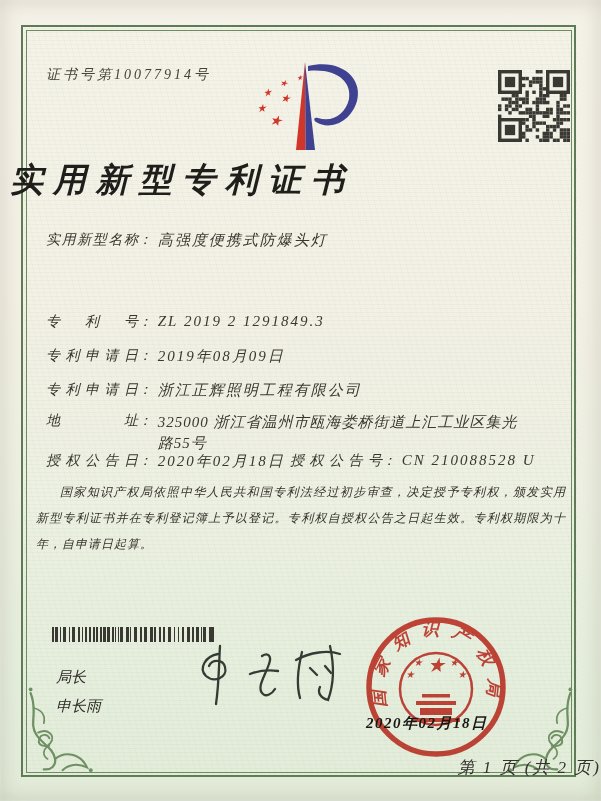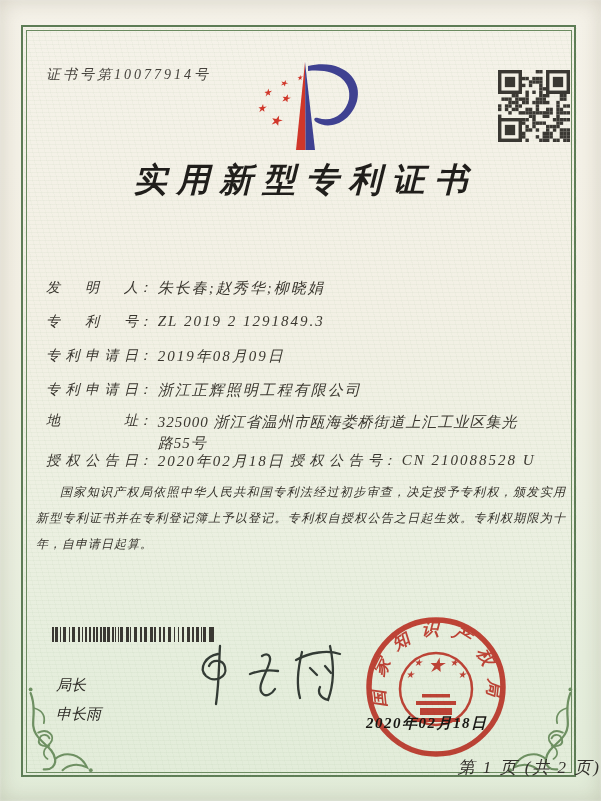--- a/index.html
+++ b/index.html
@@ -11,36 +11,36 @@
   }
   .guilloche{position:absolute;left:24px;top:28px;right:24px;bottom:24px;pointer-events:none;
     background:
       repeating-linear-gradient(0deg, rgba(140,175,130,.07) 0 1px, transparent 1px 4px),
       repeating-linear-gradient(78deg, rgba(140,175,130,.05) 0 1px, transparent 1px 6px);}
   .frame{position:absolute;left:21px;top:25px;width:551px;height:748px;border:2.5px solid #5d7c55;}
   .frame-inner{position:absolute;left:2.5px;top:2.5px;right:2.5px;bottom:2.5px;border:1px solid #6b8a60;}
   .certno{position:absolute;left:46px;top:66px;font-size:14px;letter-spacing:3px;color:#45423c;}
   .logo{position:absolute;left:245px;top:54px;}
   .qr{position:absolute;left:498px;top:70px;}
-  .title{position:absolute;left:0;top:158px;width:100%;text-align:center;font-size:33px;
+  .title{position:absolute;left:0;top:158px;width:100%;font-size:33px;
     font-weight:700;letter-spacing:10px;text-indent:10px;color:#201e1b;}
   .row{position:absolute;left:46px;width:520px;font-size:15px;color:#3a372f;}
   .flabel{display:inline-block;width:92px;font-size:14px;text-align:justify;text-align-last:justify;vertical-align:top;color:#38352e;}
   .colon{display:inline-block;vertical-align:top;margin:0 2px 0 0;font-size:14px;}
   .fvalue{letter-spacing:2px;vertical-align:top;}
   .fvalue.addr{display:inline-block;width:368px;letter-spacing:1px;line-height:21px;}
   .pair2{position:absolute;left:244px;top:0;}
   .paras{position:absolute;left:36px;top:479px;width:530px;font-size:12px;line-height:26px;
     letter-spacing:1px;text-align:justify;color:#34312a;}
   .paras p{margin:0;text-indent:2em;}
   .barcode{position:absolute;left:52px;top:627px;}
   .seal{position:absolute;left:359px;top:608px;opacity:.9;mix-blend-mode:multiply;}
   .sealdate{position:absolute;left:366px;top:714px;font-size:15px;font-weight:600;letter-spacing:1.5px;color:#181713;}
   .officials{position:absolute;left:56px;top:662px;font-size:15px;line-height:29px;color:#2c2a25;
-    font-family:"Liberation Sans","DejaVu Sans",sans-serif;margin-top:8px;}
+    font-family:"Liberation Sans","DejaVu Sans",sans-serif;}
   .sig{position:absolute;left:178px;top:640px;}
   .ornament{position:absolute;pointer-events:none;}
   .orn-left{left:25px;top:680px;}
   .orn-right{right:25px;top:680px;transform:scaleX(-1);}
   .footer{position:absolute;left:0;top:756px;width:100%;text-align:right;font-size:17px;
     letter-spacing:2px;color:#33312c;}
   .lred{fill:#d0372a;} .lblue{fill:#3f4191;} .sred{fill:#ce3429;}
   .grn{stroke:#6e9062;fill:none;stroke-linecap:round;}
   .sigst{stroke:#333b35;fill:none;stroke-width:2.3;stroke-linecap:round;}
 </style>
@@ -239,23 +239,23 @@
       <rect x="48" y="0" width="24" height="24" fill="#3a3833"></rect>
       <rect x="51.42857142857142" y="3.4285714285714284" width="17.142857142857142" height="17.142857142857142" fill="#f3f0e6"></rect>
       <rect x="54.857142857142854" y="6.857142857142857" width="10.285714285714285" height="10.285714285714285" fill="#3a3833"></rect>
       <rect x="0" y="48" width="24" height="24" fill="#3a3833"></rect>
       <rect x="3.4285714285714284" y="51.42857142857142" width="17.142857142857142" height="17.142857142857142" fill="#f3f0e6"></rect>
       <rect x="6.857142857142857" y="54.857142857142854" width="10.285714285714285" height="10.285714285714285" fill="#3a3833"></rect>
     </svg>
 
   <div class="title">实用新型专利证书</div>
 
-  <div class="row" style="top:279px">
-    <span class="flabel">发明人</span><span class="colon">：</span>
-    <span class="fvalue">朱长春;赵秀华;柳晓娟</span>
+  <div class="row" style="top:231px">
+    <span class="flabel">实用新型名称</span><span class="colon">：</span>
+    <span class="fvalue">高强度便携式防爆头灯</span>
   </div>
   <div class="row" style="top:313px">
     <span class="flabel">专利号</span><span class="colon">：</span>
     <span class="fvalue">ZL 2019 2 1291849.3</span>
   </div>
   <div class="row" style="top:347px">
     <span class="flabel">专利申请日</span><span class="colon">：</span>
     <span class="fvalue">2019年08月09日</span>
   </div>
   <div class="row" style="top:381px">

